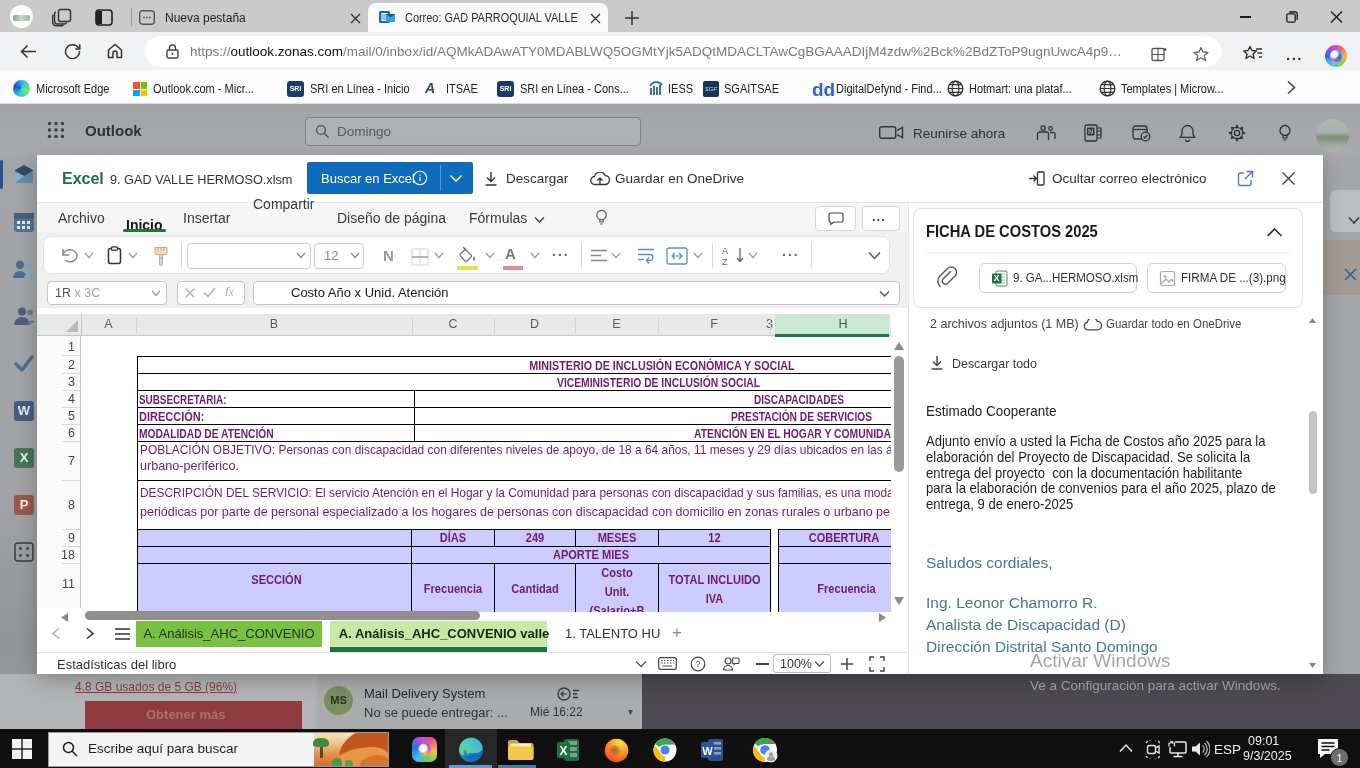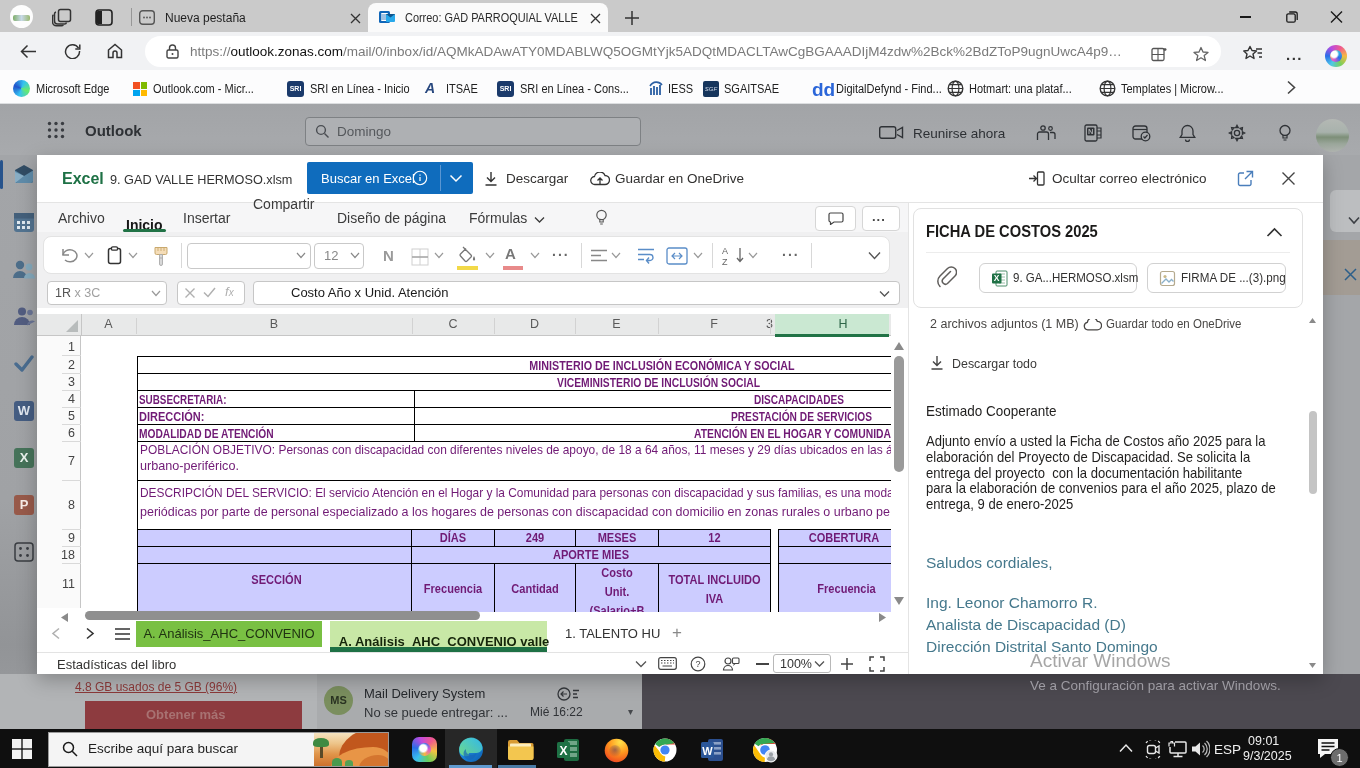--- a/index.html
+++ b/index.html
@@ -562,21 +562,21 @@
   </svg>
 <svg class="ab" style="left:84px;top:627px" width="12" height="13" viewBox="0 0 12 13">
     <path d="M3 1.5 L9 6.5 L3 11.5" fill="none" stroke="#333" stroke-width="1.6"></path>
   </svg>
 <svg class="ab" style="left:114px;top:628px" width="17" height="12" viewBox="0 0 17 12">
     <path d="M1 1 h15 M1 6 h15 M1 11 h15" stroke="#333" stroke-width="1.6"></path>
   </svg>
 <div class="ab" style="left:136px;top:621px;width:186px;height:26px;background:#79c043;"></div>
 <div class="tx" style="left:136px;top:626px;width:186px;text-align:center;font-size:13px;color:#203312;">A. Análisis_AHC_CONVENIO</div>
 <div class="ab" style="left:330px;top:621px;width:217px;height:26px;background:#c8e8a6;"></div>
-<div class="tx" style="left:330px;top:626px;width:228px;text-align:center;font-size:13px;font-weight:bold;color:#15250a;margin-top:8px;">A. Análisis_AHC_CONVENIO valle</div>
+<div class="tx" style="left:330px;top:626px;width:228px;text-align:center;font-size:13px;font-weight:bold;color:#15250a;">A. Análisis_AHC_CONVENIO valle</div>
 <div class="ab" style="left:330px;top:647px;width:217px;height:5px;background:#1e7145;"></div>
 <div class="tx" style="left:565px;top:626px;font-size:13px;color:#333;width:97px;overflow:hidden;">1. TALENTO HU</div>
 <div class="tx" style="left:672px;top:623px;font-size:17px;color:#888;">+</div>
 
 <div class="ab" style="left:37px;top:652px;width:871px;height:22px;background:#fff;border-top:1px solid #e3e3e3;"></div>
 <div class="tx" style="left:57px;top:657px;font-size:13px;color:#323130;">Estadísticas del libro</div>
 <svg class="ab" style="left:635px;top:660px" width="12" height="8" viewBox="0 0 12 8">
     <path d="M1 1.5 L6 6.5 L11 1.5" fill="none" stroke="#555" stroke-width="1.3"></path>
   </svg>
 <svg class="ab" style="left:658px;top:657px" width="19" height="13" viewBox="0 0 19 13">

